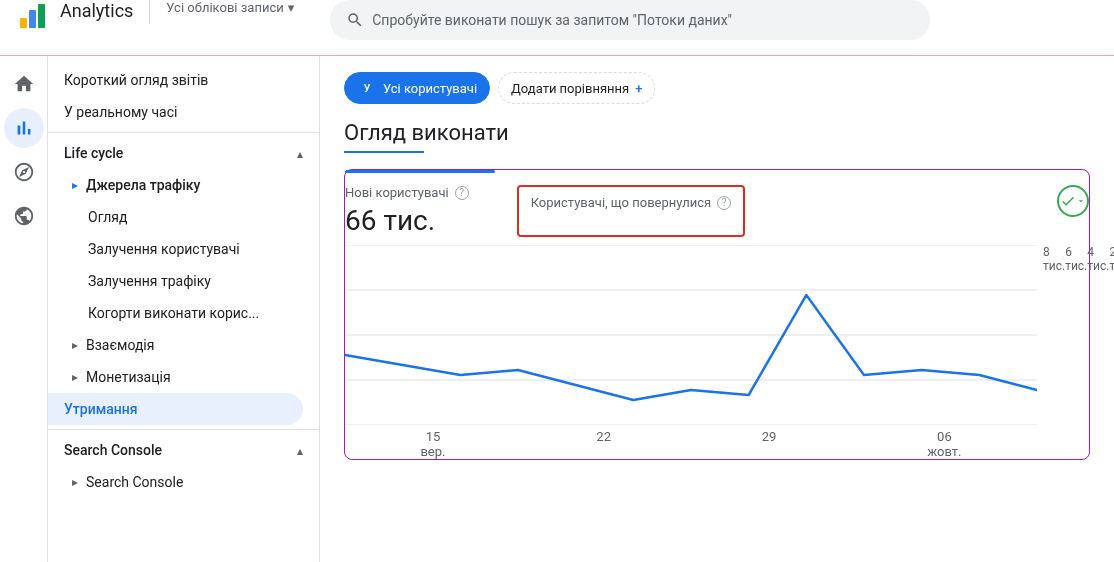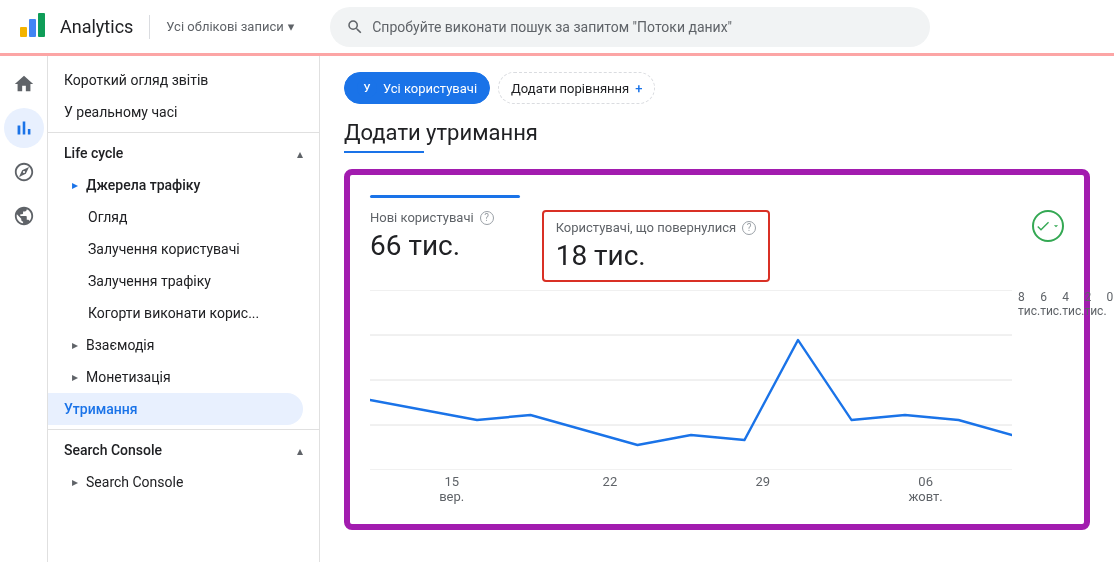--- a/index.html
+++ b/index.html
@@ -1,19 +1,19 @@
 <!DOCTYPE html>
 <html><head>
   <meta charset="utf-8">
   <style>
     * { margin: 0; padding: 0; box-sizing: border-box; }
     body { font-family: 'Google Sans', Roboto, Arial, sans-serif; font-size: 14px; color: #202124; background: #fff; width: 1114px; height: 562px; overflow: hidden; display: flex; flex-direction: column; }
 
     
-    .header { height: 56px; display: flex; align-items: center; padding: 0 16px; border-bottom: 3px solid #fca5a5; background: #fff; gap: 12px; flex-shrink: 0; }
+    .header { height: 56px; display: flex; align-items: flex-start; padding: 0 16px; border-bottom: 1px solid #fca5a5; background: #fff; gap: 12px; flex-shrink: 0; }
     .logo-icon { width: 32px; height: 32px; flex-shrink: 0; }
     .header-title { font-size: 18px; font-weight: 400; color: #202124; }
     .header-divider { width: 1px; height: 24px; background: #dadce0; margin: 0 4px; }
     .account-selector { display: flex; align-items: center; gap: 4px; color: #5f6368; font-size: 13px; cursor: pointer; }
     .search-bar { flex: 1; max-width: 600px; height: 40px; background: #f1f3f4; border-radius: 24px; display: flex; align-items: center; padding: 0 16px; gap: 8px; margin-left: 24px; }
     .search-placeholder { color: #5f6368; font-size: 14px; }
 
     
     .main-layout { display: flex; flex: 1; overflow: hidden; }
 
@@ -33,21 +33,21 @@
     
     .content { flex: 1; padding: 16px 24px; overflow-y: auto; background: #fff; }
     .filter-bar { display: flex; gap: 8px; margin-bottom: 16px; align-items: center; }
     .filter-chip { height: 32px; border-radius: 16px; border: 1px solid #dadce0; display: flex; align-items: center; padding: 0 12px; gap: 6px; cursor: pointer; font-size: 13px; color: #202124; background: #fff; }
     .filter-chip.active { background: #1a73e8; color: #fff; border-color: #1a73e8; }
     .filter-chip-avatar { width: 20px; height: 20px; border-radius: 50%; background: #1a73e8; display: flex; align-items: center; justify-content: center; color: #fff; font-size: 11px; font-weight: 500; }
     .add-chip { border: 1px dashed #dadce0; }
     .title-underline { width: 80px; height: 2px; background: #1a73e8; margin-bottom: 16px; }
 
     
-    .chart-card { background: #fff; border: 6px solid #a21caf; border-radius: 8px; padding: 20px; }
+    .chart-card { background: #fff; border: 1px solid #a21caf; border-radius: 8px; }
     .metric-block { }
     .metric-label { font-size: 13px; color: #5f6368; display: flex; align-items: center; gap: 6px; margin-bottom: 4px; }
     .metric-value { font-size: 28px; font-weight: 400; color: #202124; }
     .metric-block.highlighted { border: 2px solid #d93025; border-radius: 4px; padding: 8px 12px; }
     .question-icon { width: 14px; height: 14px; border-radius: 50%; border: 1px solid #9aa0a6; display: inline-flex; align-items: center; justify-content: center; font-size: 10px; color: #9aa0a6; cursor: pointer; }
     .check-btn { width: 32px; height: 32px; border-radius: 50%; border: 2px solid #34a853; display: flex; align-items: center; justify-content: center; cursor: pointer; margin-left: auto; color: #34a853; }
     .metrics-header { display: flex; align-items: flex-start; }
     .metrics-left { flex: 1; display: flex; gap: 48px; }
   </style>
 </head>
@@ -158,21 +158,21 @@
         <div class="filter-chip-avatar">У</div>
         <span>Усі користувачі</span>
       </div>
       <div class="filter-chip add-chip">
         <span>Додати порівняння</span>
         <span style="color:#1a73e8;font-weight:500;">+</span>
       </div>
     </div>
 
     <div>
-      <h2 style="font-size:22px;font-weight:400;margin-bottom:6px;">Додати утримання</h2>
+      <h2 style="font-size:22px;font-weight:400;margin-bottom:6px;">Огляд виконати</h2>
       <div class="title-underline"></div>
     </div>
 
     <div class="chart-card">
 
       <div style="margin-bottom:12px;">
         <div style="height:3px;background:#1a73e8;width:150px;border-radius:2px;"></div>
       </div>
 
       <div class="metrics-header">
@@ -184,21 +184,20 @@
               <span class="question-icon">?</span>
             </div>
             <div class="metric-value">66 тис.</div>
           </div>
 
           <div class="metric-block highlighted">
             <div class="metric-label">
               <span>Користувачі, що повернулися</span>
               <span class="question-icon">?</span>
             </div>
-            <div class="metric-value">18 тис.</div>
           </div>
         </div>
 
         <div class="check-btn">
           <svg width="16" height="16" viewBox="0 0 24 24">
             <path d="M9 16.17L4.83 12l-1.42 1.41L9 19 21 7l-1.41-1.41z" fill="#34a853"></path>
           </svg>
           <svg width="10" height="10" viewBox="0 0 24 24">
             <path d="M7 10l5 5 5-5z" fill="#34a853"></path>
           </svg>

